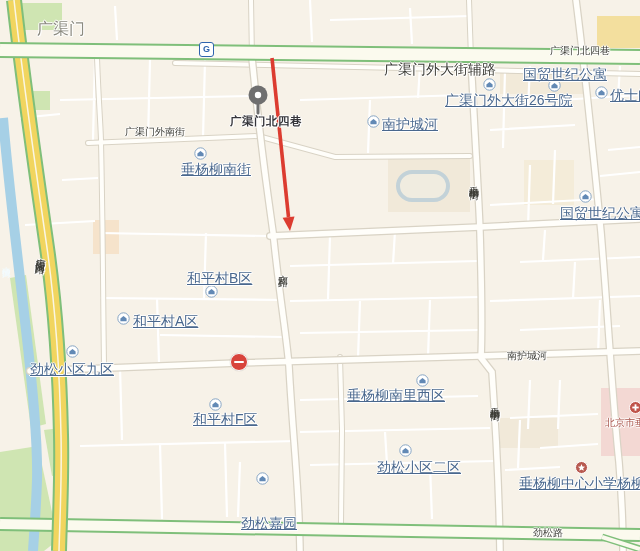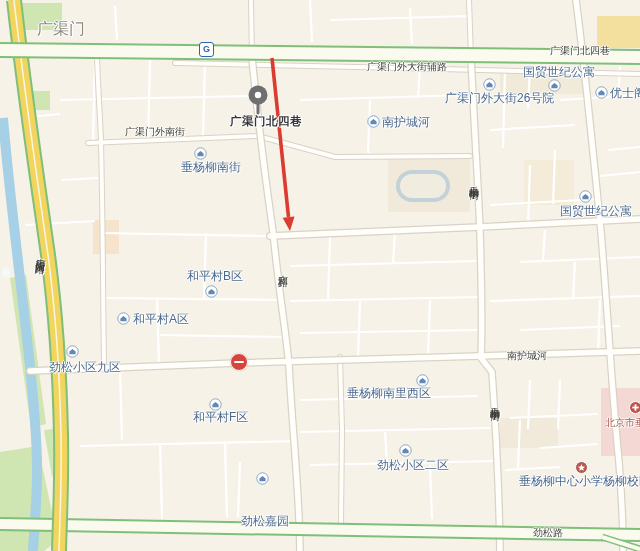--- a/index.html
+++ b/index.html
@@ -12,21 +12,21 @@
   #map svg.base{position:absolute;left:0;top:0;}
   
   .lbl{
     position:absolute;white-space:nowrap;line-height:1.15;
     text-shadow:-1px 0 rgba(255,255,255,.95),1px 0 rgba(255,255,255,.95),
                 0 -1px rgba(255,255,255,.95),0 1px rgba(255,255,255,.95),
                 1px 1px rgba(255,255,255,.85);
     pointer-events:none;
   }
   .rl{color:#3c3c36;font-size:10px;}            
-  .pl{color:#4a688e;font-size:12px;}            
+  .pl{color:#4a688e;font-size:14px;text-decoration:underline;}            
   .ml{color:#35353a;font-size:11.5px;font-weight:bold;letter-spacing:.5px;} 
   .hl{color:#a8544a;font-size:10px;}            
   .gray{color:#8c8b80;font-size:16px;}
   .vl{writing-mode:vertical-rl;text-orientation:upright;letter-spacing:1px;}
   .riv{color:#f2fbff;font-size:8.5px;text-shadow:none;opacity:.95;}
   
   .pic{position:absolute;width:13px;height:13px;pointer-events:auto;}
   .pic svg{display:block;}
   
   .pin{position:absolute;left:244px;top:84px;width:28px;height:32px;}
@@ -146,21 +146,21 @@
     <rect x="398" y="172" width="50" height="28" rx="14" fill="#f0ece0" stroke="#c3d2d8" stroke-width="4"></rect>
 
     <g>
       <path d="M272,58 L288.5,217" stroke="#dc3c30" stroke-width="3.6" fill="none"></path>
       <polygon points="290,231 282.6,217.7 294.5,216.5" fill="#dc3c30"></polygon>
     </g>
   </svg>
 
   <span class="lbl gray" style="left:37px;top:20px">广渠门</span>
   <span class="lbl rl" style="left:550px;top:45px">广渠门北四巷</span>
-  <span class="lbl rl" style="left:367px;top:61px;font-size:10px">广渠门外大街辅路</span>
+  <span class="lbl rl" style="left:384px;top:61px;font-size:14px">广渠门外大街辅路</span>
   <span class="lbl rl" style="left:125px;top:126px">广渠门外南街</span>
   <span class="lbl rl" style="left:507px;top:350px">南护城河</span>
   <span class="lbl rl" style="left:533px;top:527px">劲松路</span>
   <span class="lbl rl vl" style="left:277px;top:267px">广和路</span>
   <span class="lbl rl vl" style="left:468px;top:178px">垂杨柳中街</span>
   <span class="lbl rl vl" style="left:489px;top:399px">垂杨柳中街</span>
   <span class="lbl rl vl" style="left:36px;top:250px;transform:rotate(6deg);transform-origin:top center">广渠门南滨河路</span>
   <span class="lbl riv vl" style="left:1px;top:260px">南护城河</span>
 
   <span class="pic" style="left:194px;top:147px">
@@ -256,21 +256,21 @@
     </span>
 
   <span class="lbl pl" style="left:181px;top:161px">垂杨柳南街</span>
   <span class="lbl pl" style="left:382px;top:116px">南护城河</span>
   <span class="lbl pl" style="left:445px;top:92px">广渠门外大街26号院</span>
   <span class="lbl pl" style="left:523px;top:66px">国贸世纪公寓</span>
   <span class="lbl pl" style="left:610px;top:87px">优士阁</span>
   <span class="lbl pl" style="left:560px;top:205px">国贸世纪公寓</span>
   <span class="lbl pl" style="left:187px;top:270px">和平村B区</span>
   <span class="lbl pl" style="left:133px;top:313px">和平村A区</span>
-  <span class="lbl pl" style="left:49px;top:361px">劲松小区九区</span>
+  <span class="lbl pl" style="left:30px;top:361px">劲松小区九区</span>
   <span class="lbl pl" style="left:347px;top:387px">垂杨柳南里西区</span>
   <span class="lbl pl" style="left:193px;top:411px">和平村F区</span>
   <span class="lbl pl" style="left:377px;top:459px">劲松小区二区</span>
   <span class="lbl pl" style="left:241px;top:515px">劲松嘉园</span>
   <span class="lbl pl" style="left:519px;top:475px">垂杨柳中心小学杨柳校区中部</span>
   <span class="lbl hl" style="left:605px;top:417px">北京市垂杨柳医院</span>
 
   <span class="metro">G</span>
 
   <div class="pin">

